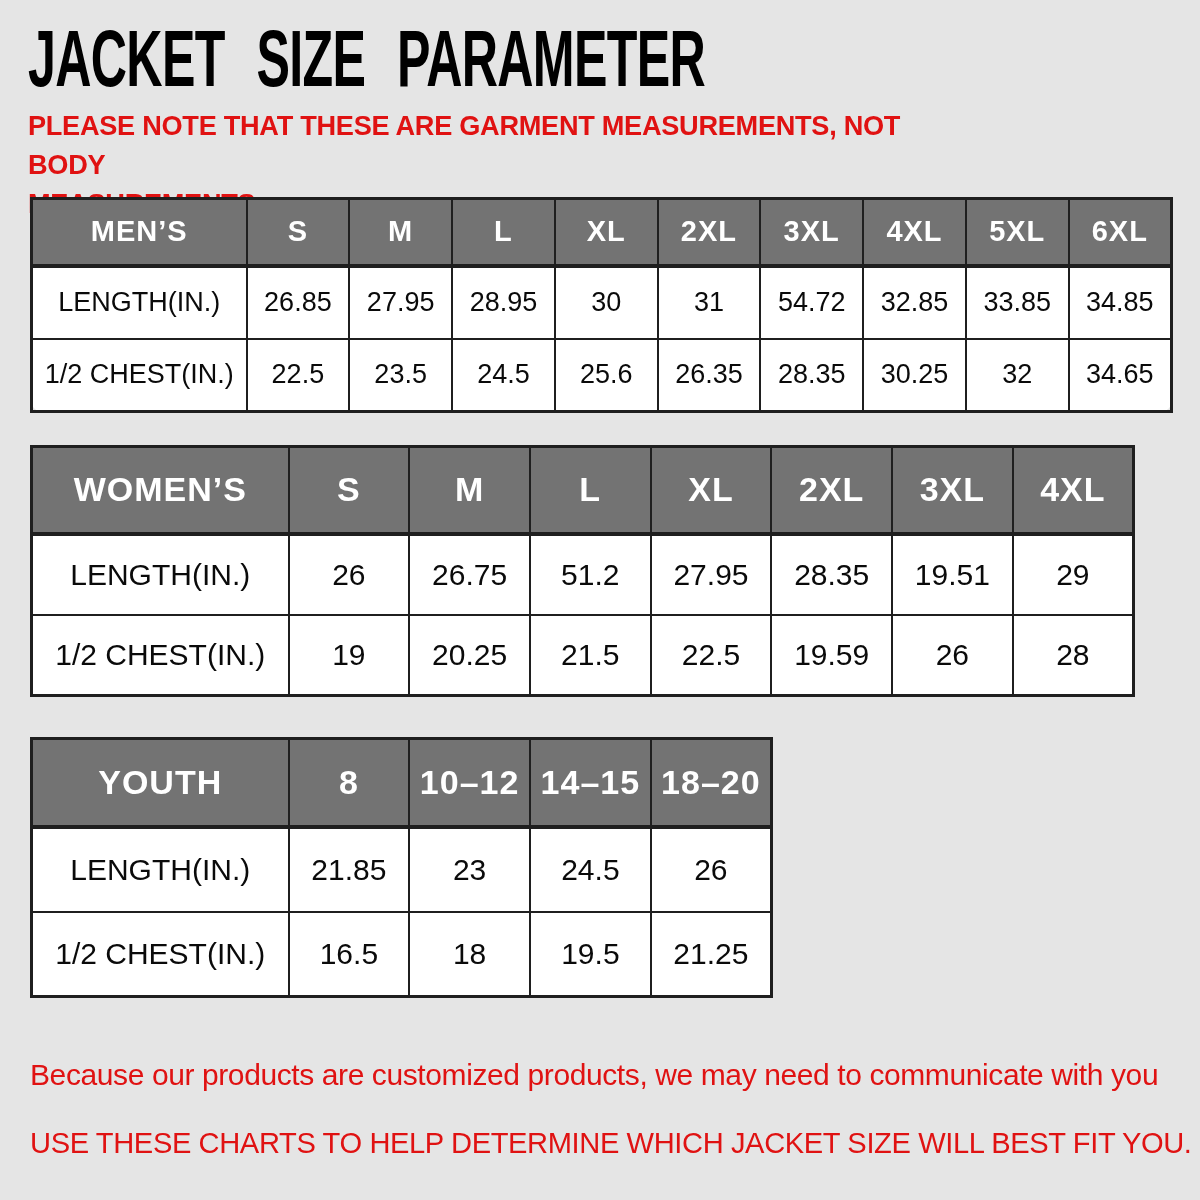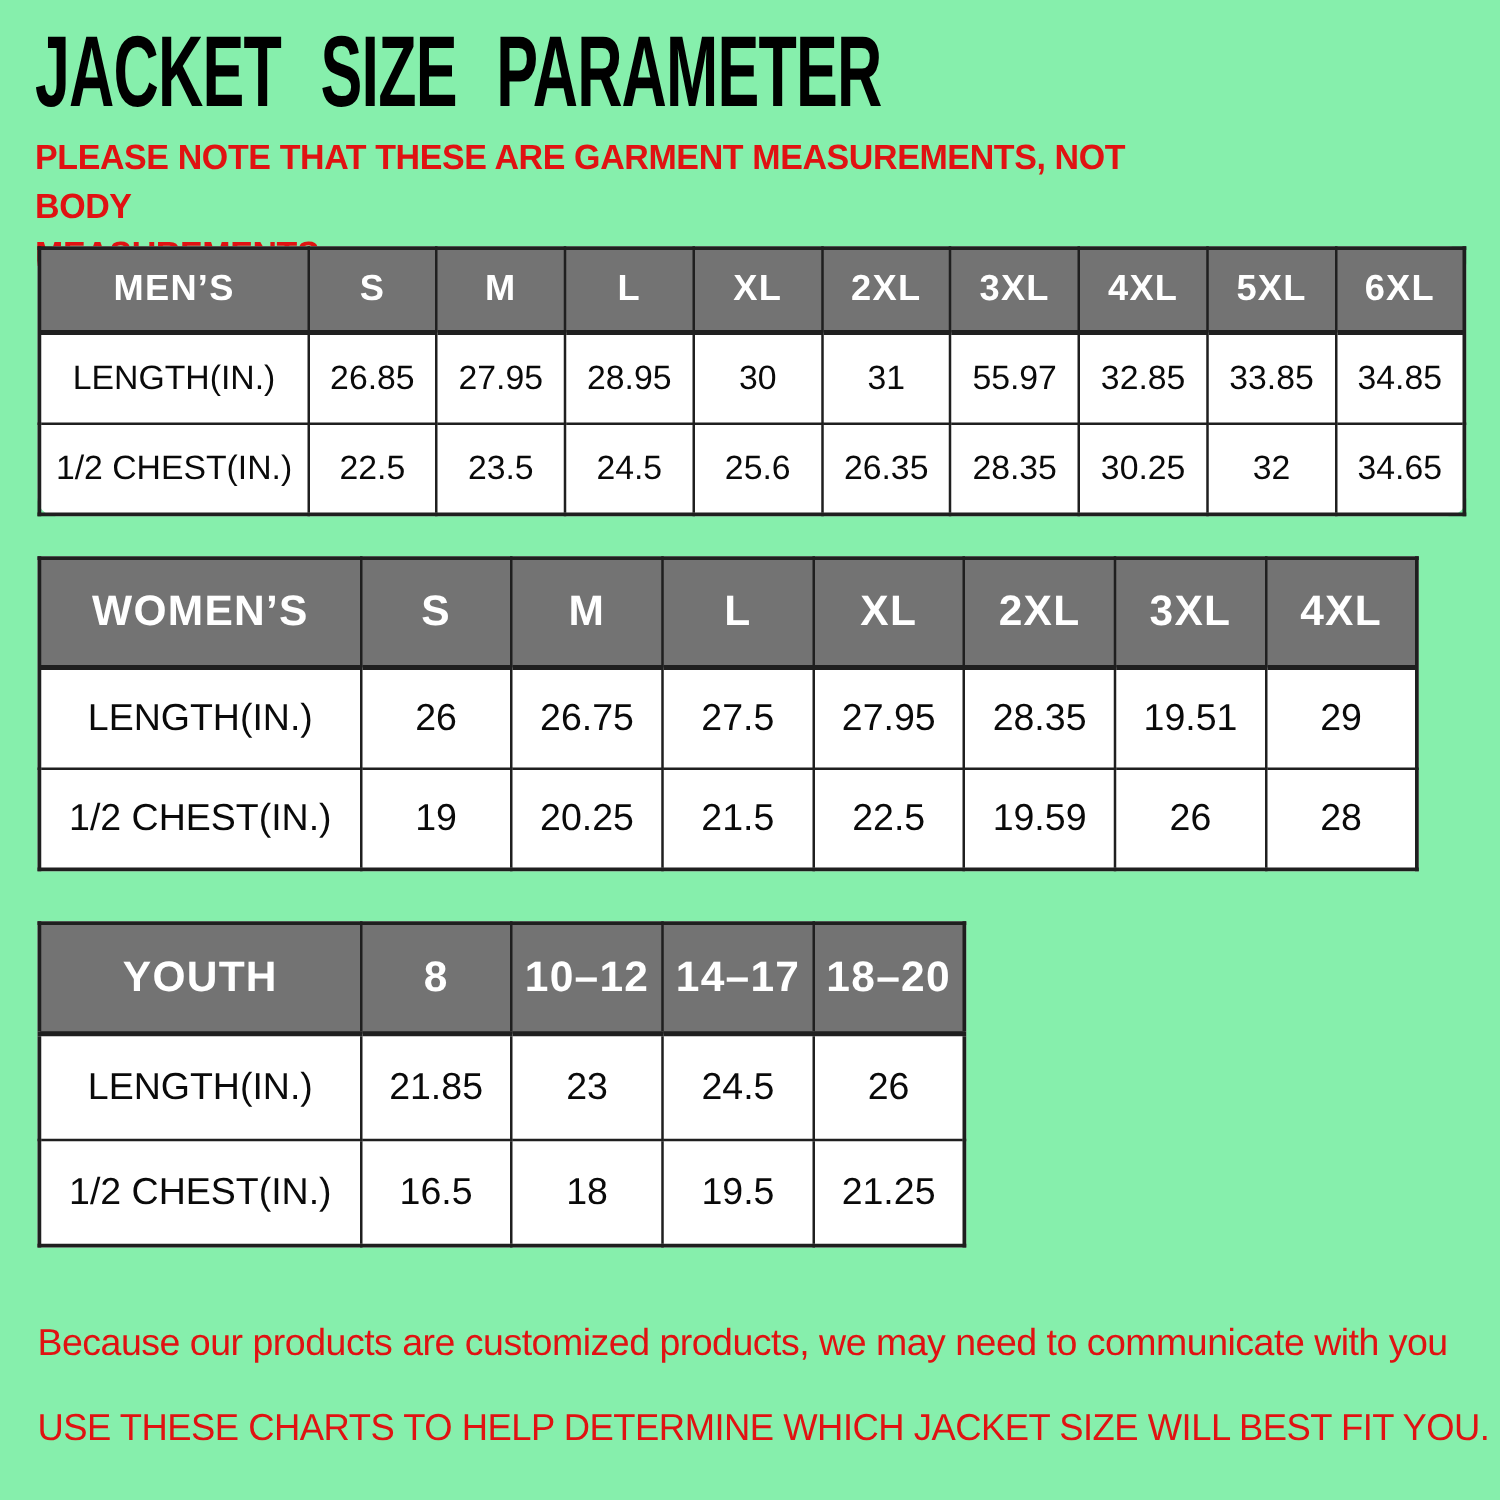--- a/index.html
+++ b/index.html
@@ -6,21 +6,21 @@
     --red:#e01212;
     --gray:#737373;
     --line:#1f1f1f;
   }
   *{box-sizing:border-box;margin:0;padding:0;}
   html,body{background:#ffffff;}
   body{font-family:"Liberation Sans",sans-serif;}
   .page{
     position:relative;
     width:1200px;height:1200px;
-    background:#86efac;
+    background:#e5e5e5;
     overflow:hidden;
   }
   .title{
     position:absolute;left:28px;top:16px;
     font-size:76px;font-weight:bold;color:#000;
     line-height:1.05;
     white-space:nowrap;
     letter-spacing:-1px;
     word-spacing:28px;
     transform:scale(0.66,1.06);
@@ -117,21 +117,21 @@
           </tr>
         </thead>
         <tbody>
           <tr>
             <td class="rowlabel">LENGTH(IN.)</td>
             <td class="val">26.85</td>
             <td class="val">27.95</td>
             <td class="val">28.95</td>
             <td class="val">30</td>
             <td class="val">31</td>
-            <td class="val">55.97</td>
+            <td class="val">54.72</td>
             <td class="val">32.85</td>
             <td class="val">33.85</td>
             <td class="val">34.85</td>
           </tr>
           <tr>
             <td class="rowlabel">1/2 CHEST(IN.)</td>
             <td class="val">22.5</td>
             <td class="val">23.5</td>
             <td class="val">24.5</td>
             <td class="val">25.6</td>
@@ -157,21 +157,21 @@
             <th>2XL</th>
             <th>3XL</th>
             <th>4XL</th>
           </tr>
         </thead>
         <tbody>
           <tr>
             <td class="rowlabel">LENGTH(IN.)</td>
             <td class="val">26</td>
             <td class="val">26.75</td>
-            <td class="val">27.5</td>
+            <td class="val">51.2</td>
             <td class="val">27.95</td>
             <td class="val">28.35</td>
             <td class="val">19.51</td>
             <td class="val">29</td>
           </tr>
           <tr>
             <td class="rowlabel">1/2 CHEST(IN.)</td>
             <td class="val">19</td>
             <td class="val">20.25</td>
             <td class="val">21.5</td>
@@ -184,21 +184,21 @@
       </table>
     </div>
 
   <div class="tablewrap wrap-youth">
       <table class="tbl tbl-youth">
         <thead>
           <tr>
             <th>YOUTH</th>
             <th>8</th>
             <th>10–12</th>
-            <th>14–17</th>
+            <th>14–15</th>
             <th>18–20</th>
           </tr>
         </thead>
         <tbody>
           <tr>
             <td class="rowlabel">LENGTH(IN.)</td>
             <td class="val">21.85</td>
             <td class="val">23</td>
             <td class="val">24.5</td>
             <td class="val">26</td>

